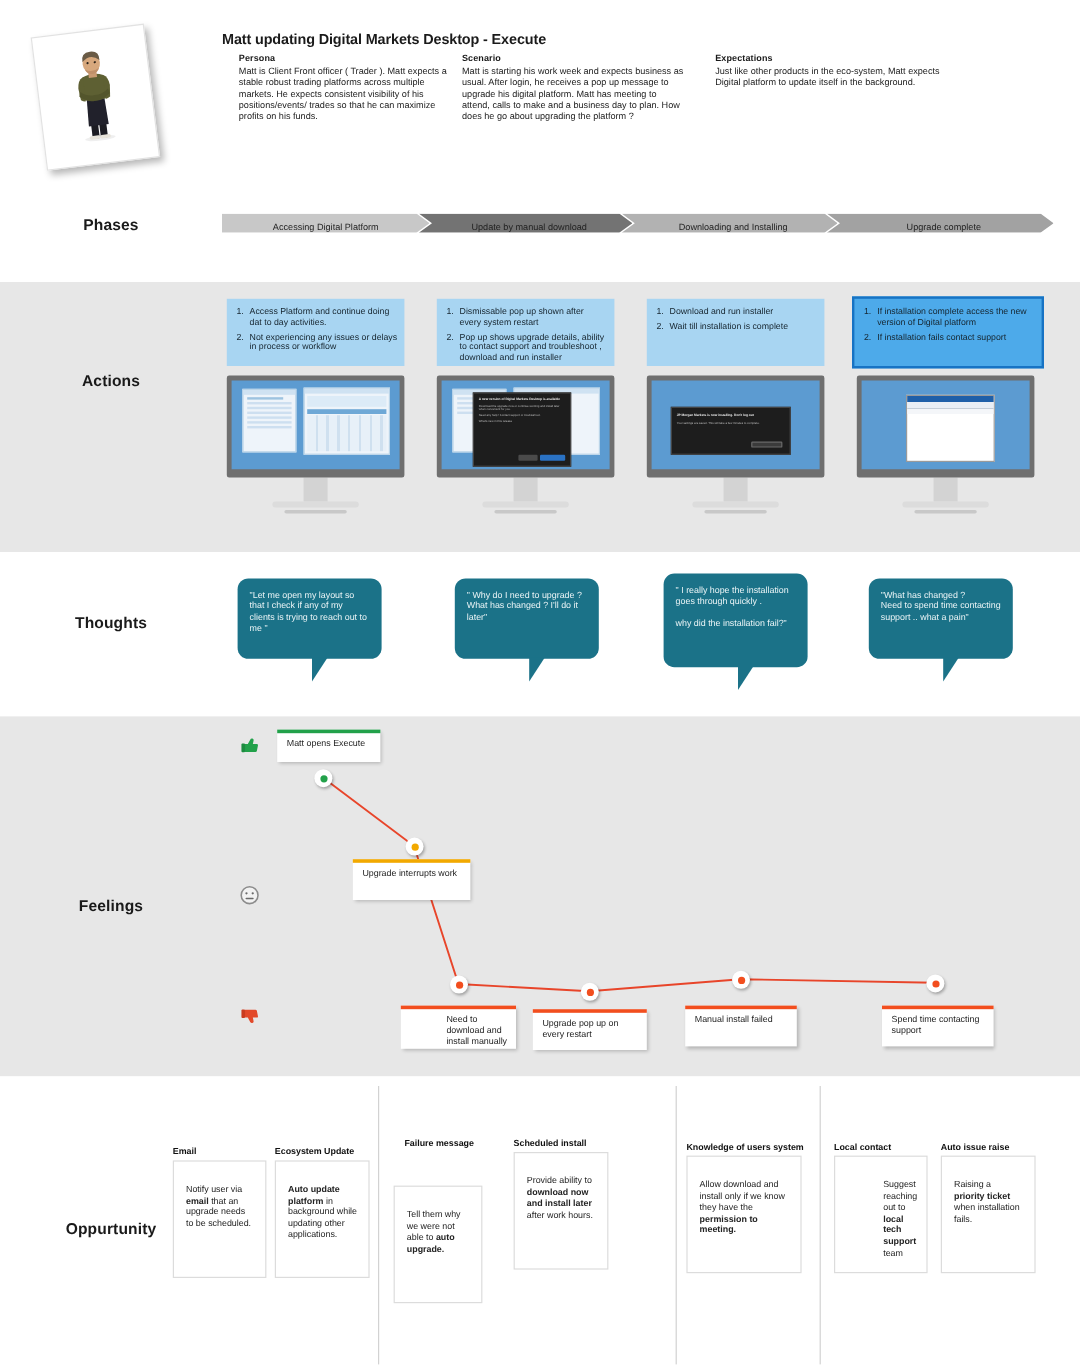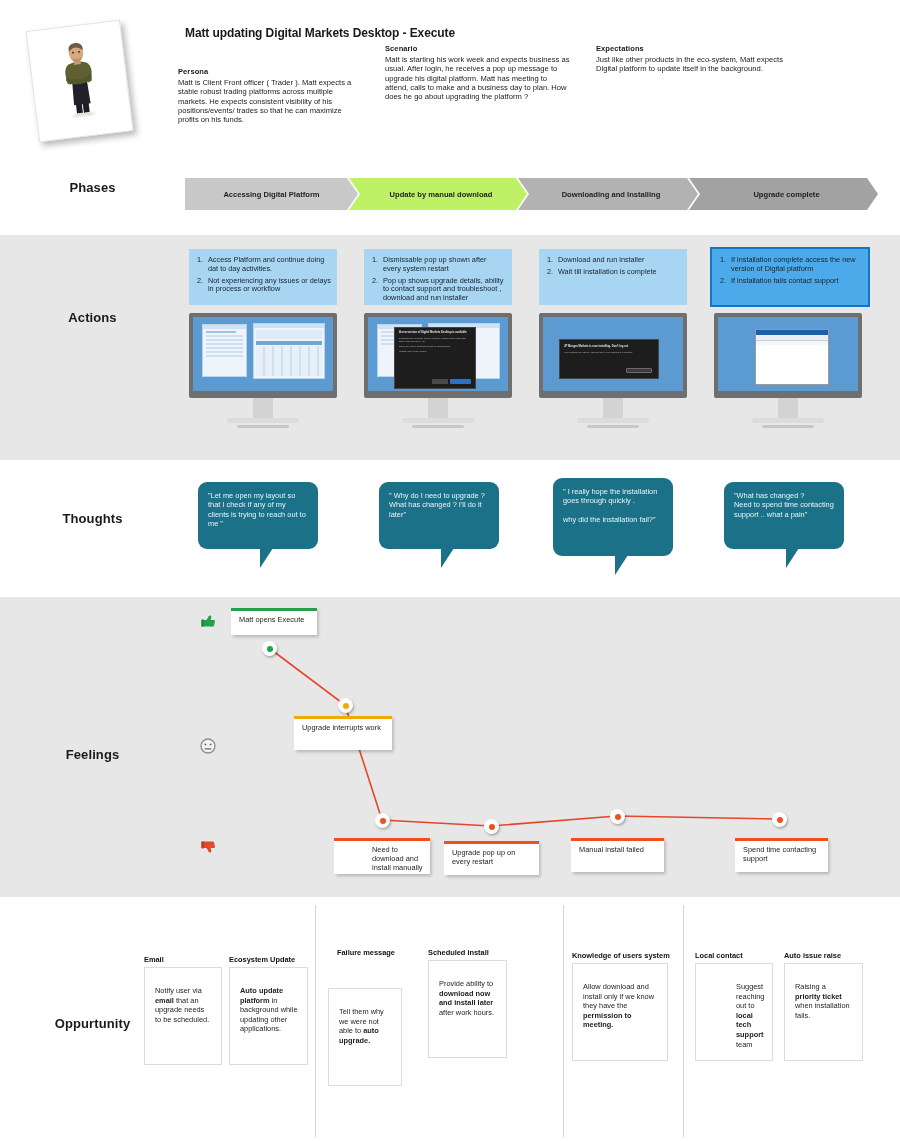--- a/index.html
+++ b/index.html
@@ -39,23 +39,23 @@
     position:absolute; left:185px; top:26px;
     font-size:12px; font-weight:bold; letter-spacing:-.1px;
   }
   .hdr-col { position:absolute; top:44px; }
   .hdr-col h4 { font-size:7.5px; font-weight:bold; margin-bottom:2px; letter-spacing:.1px;}
   .hdr-col p  { font-size:7.6px; line-height:9.3px; color:#222; }
 
   
   .phases { position:absolute; left:185px; top:178px; height:20px; display:flex; }
   .chev {
-    position:relative; height:32px;
-    display:flex; align-items:center; justify-content:center;
-    font-size:7.6px; font-weight:bold; color:#1f1f1f;
+    position:relative; height:16px;
+    display:flex; align-items:flex-end; justify-content:center;
+    font-size:7.6px; font-weight:normal; color:#1f1f1f;
     padding-left:12px; padding-right:6px;
     clip-path: polygon(0 0, calc(100% - 11px) 0, 100% 50%, calc(100% - 11px) 100%, 0 100%, 11px 50%);
     margin-left:-9px; text-align:center;
   }
   .chev:first-child{ margin-left:0; clip-path: polygon(0 0, calc(100% - 11px) 0, 100% 50%, calc(100% - 11px) 100%, 0 100%); padding-left:6px;}
 
   
   .act-box {
     position:absolute; width:148px; height:56px;
     background:#a8d5f2; padding:7px 6px 6px 8px;
@@ -149,39 +149,39 @@
       <ellipse cx="47.5" cy="27" rx="7.4" ry="8.4" fill="#d7a87d"></ellipse>
       <path d="M40.2 25 q7.3 -7 14.6 0 q.6 -8 -7.3 -8 q-7.9 0 -7.3 8z" fill="#6a5b46"></path>
       <path d="M41.4 31.5 q6.1 4 12.2 0 q-1.6 4.6 -6.1 4.6 q-4.5 0 -6.1 -4.6z" fill="#c0906a"></path>
       <circle cx="44.4" cy="26.4" r=".95" fill="#2a2119"></circle>
       <circle cx="50.6" cy="26.4" r=".95" fill="#2a2119"></circle>
     </svg>
   </div>
 
   <div class="title">Matt updating Digital Markets Desktop - Execute</div>
 
-  <div class="hdr-col" style="left:178px; width:180px;margin-top:23px;">
+  <div class="hdr-col" style="left:199px; width:180px;">
     <h4>Persona</h4>
     <p>Matt is Client Front officer ( Trader ). Matt expects a stable robust trading platforms across multiple markets. He expects consistent visibility of his positions/events/ trades so that he can maximize profits on his funds.</p>
   </div>
   <div class="hdr-col" style="left:596px; width:200px;">
     <h4>Expectations</h4>
     <p>Just like other products in the eco-system, Matt expects Digital platform to update itself in the background.</p>
   </div>
   <div class="hdr-col" style="left:385px; width:185px;">
     <h4>Scenario</h4>
     <p>Matt is starting his work week and expects business as usual. After login, he receives a pop up message to upgrade his digital platform. Matt has meeting to attend, calls to make and a business day to plan. How does he go about upgrading the platform ?</p>
   </div>
 
   <div class="row-label" style="top:180px;">Phases</div>
   <div class="phases">
     <div class="chev" style="width:173px;background:#c8c8c8;">
       <span>Accessing Digital Platform</span>
       </div>
-    <div class="chev" style="width:178px;background:#bef264;">
+    <div class="chev" style="width:178px;background:#737373;">
       <span>Update by manual download</span>
       </div>
     <div class="chev" style="width:180px;background:#b2b2b2;">
       <span>Downloading and Installing</span>
       </div>
     <div class="chev" style="width:189px;background:#a2a2a2;">
       <span>Upgrade complete</span>
       </div>
   </div>
 

